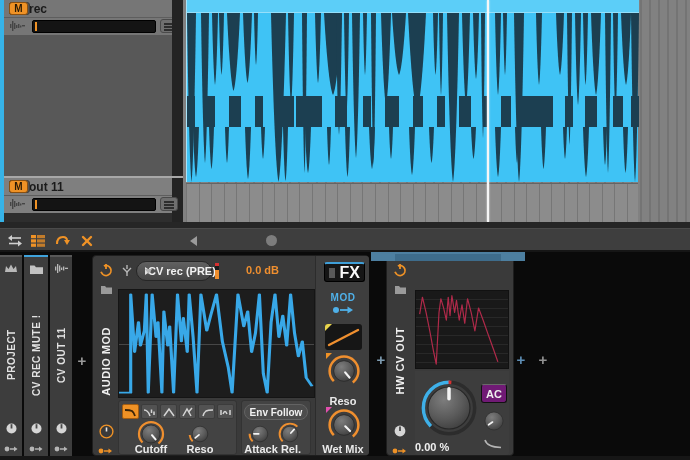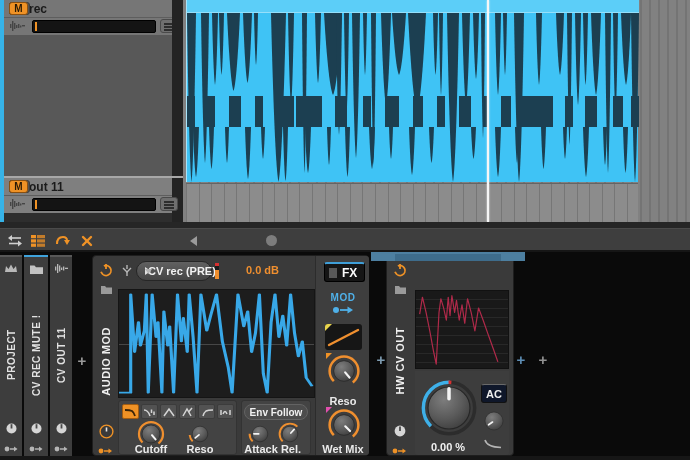--- a/index.html
+++ b/index.html
@@ -83,21 +83,21 @@
   #am-meter .peak{left:0;top:0;width:4px;height:3px;background:#d83030;}
   #am-gain{left:130px;top:8px;width:56px;font-size:11px;font-weight:bold;color:#ef8f2f;text-align:right;}
   #am-display{left:25px;top:33px;width:197px;height:109px;background:#1d1d1d;border:1px solid #151515;}
   #am-display .centerline{left:0;top:54px;width:195px;height:1px;background:#474747;}
   .wave-blue polyline{fill:none;stroke:#38a8e8;stroke-width:1.6;stroke-linejoin:round;}
   .wave-red polyline{fill:none;stroke:#b02a4a;stroke-width:1.3;stroke-linejoin:round;}
   #am-fxcol{left:222px;top:0;width:54px;height:199px;background:#3e3e3e;border-left:1px solid #2c2c2c;border-radius:0 3px 3px 0;}
   #fx-btn{left:8px;top:6px;width:41px;height:20px;background:#151515;border:1px solid #000;border-top:2px solid #3f9fd8;
           border-radius:3px;display:flex;align-items:center;padding:0 4px;}
   #fx-btn .sq{position:relative;width:8px;height:10px;background:#585858;margin-right:5px;}
-  #fx-btn .fx-t{position:relative;font-size:12px;font-weight:bold;color:#fafafa;}
+  #fx-btn .fx-t{position:relative;font-size:16px;font-weight:bold;color:#fafafa;}
   #mod-label{left:0;top:36px;width:54px;text-align:center;font-size:10px;font-weight:bold;color:#4fb0e8;letter-spacing:.5px;}
   #mod-arrow{left:16px;top:49px;}
   #curve-widget{left:9px;top:68px;width:37px;height:26px;background:#161616;border-radius:3px;overflow:hidden;}
   .corner-tri{left:0;top:0;width:0;height:0;border-style:solid;border-width:7px 7px 0 0;}
   .knobbox{display:flex;align-items:center;justify-content:center;}
   .klabel{font-size:11px;font-weight:bold;color:#eaeaea;text-align:center;white-space:nowrap;}
   #depth-knob{left:10px;top:97px;width:36px;height:36px;}
   #depth-label{left:0;top:139px;width:54px;}
   #wet-knob{left:10px;top:151px;width:36px;height:36px;}
   #wet-label{left:0;top:187px;width:54px;}
@@ -107,22 +107,22 @@
       display:flex;align-items:center;justify-content:center;}
   .fb.active{background:#ef9226;border:1px solid #a05c12;}
   #env-panel{left:148px;top:144px;width:70px;height:55px;}
   #env-btn{left:2px;top:3px;width:64px;height:16px;background:#4c4c4c;border:1px solid #636363;border-radius:8px;
            color:#f0f0f0;font-size:10px;font-weight:bold;display:flex;align-items:center;justify-content:center;}
   
   #hw-display{left:28px;top:34px;width:94px;height:79px;background:#191919;border:1px solid #111;
       background-image:repeating-linear-gradient(180deg,transparent 0 8px,#282828 8px 9px);}
   #hw-bottom{left:28px;top:115px;width:94px;height:84px;background:#3d3d3d;border-radius:0 0 3px 3px;}
   #big-knob{left:6px;top:9px;width:56px;height:56px;}
-  #hw-amount{left:0;top:70px;width:66px;font-size:11px;font-weight:bold;color:#f0f0f0;text-align:center;}
-  #ac-btn{left:66px;top:13px;width:26px;height:19px;background:#0f172a;border:1px solid #111;border-top:1px solid #6a6a6a;
+  #hw-amount{left:0;top:70px;width:66px;font-size:11px;font-weight:bold;color:#f0f0f0;text-align:left;}
+  #ac-btn{left:66px;top:13px;width:26px;height:19px;background:#701a75;border:1px solid #111;border-top:1px solid #6a6a6a;
           border-radius:3px;color:#eee;font-size:11px;font-weight:bold;display:flex;align-items:center;justify-content:center;}
   #small-knob{left:67px;top:38px;width:24px;height:24px;}
   #lag-icon{left:69px;top:68px;}
   #panel-bottom{left:0;top:204px;width:690px;height:4px;background:#161616;}
 </style>
 </head>
 <body>
 
 <div id="app">
 

